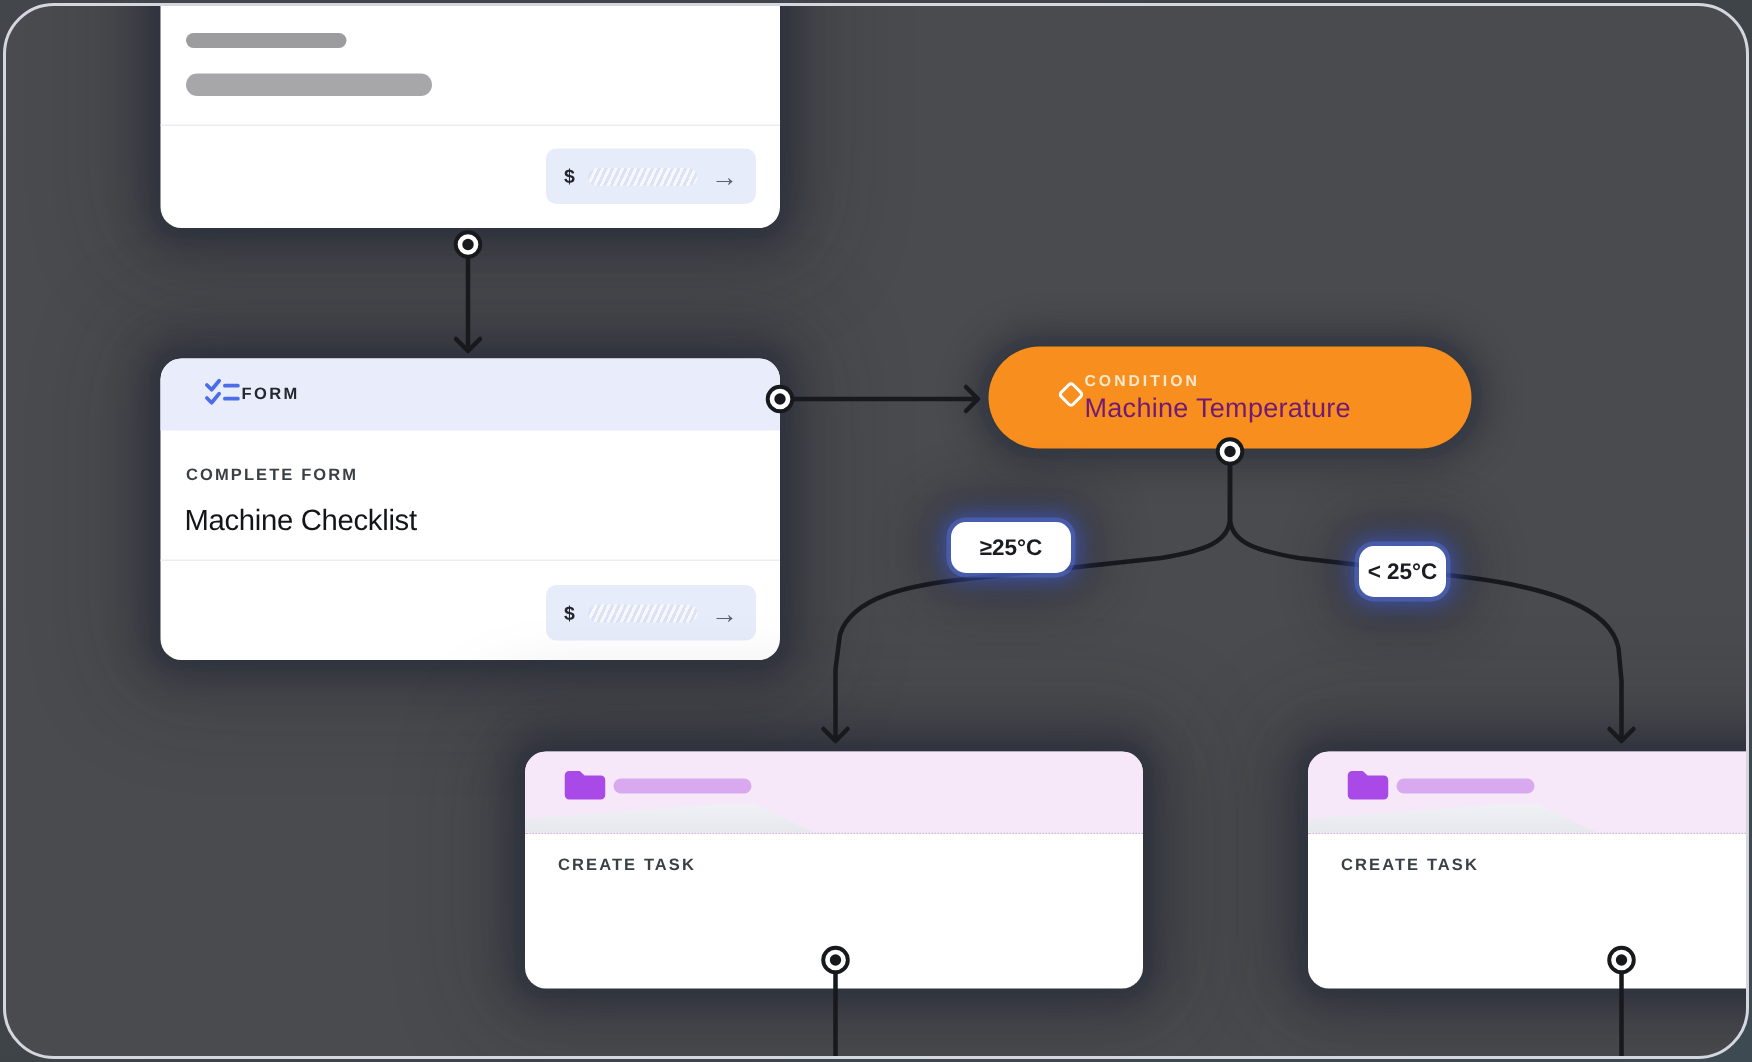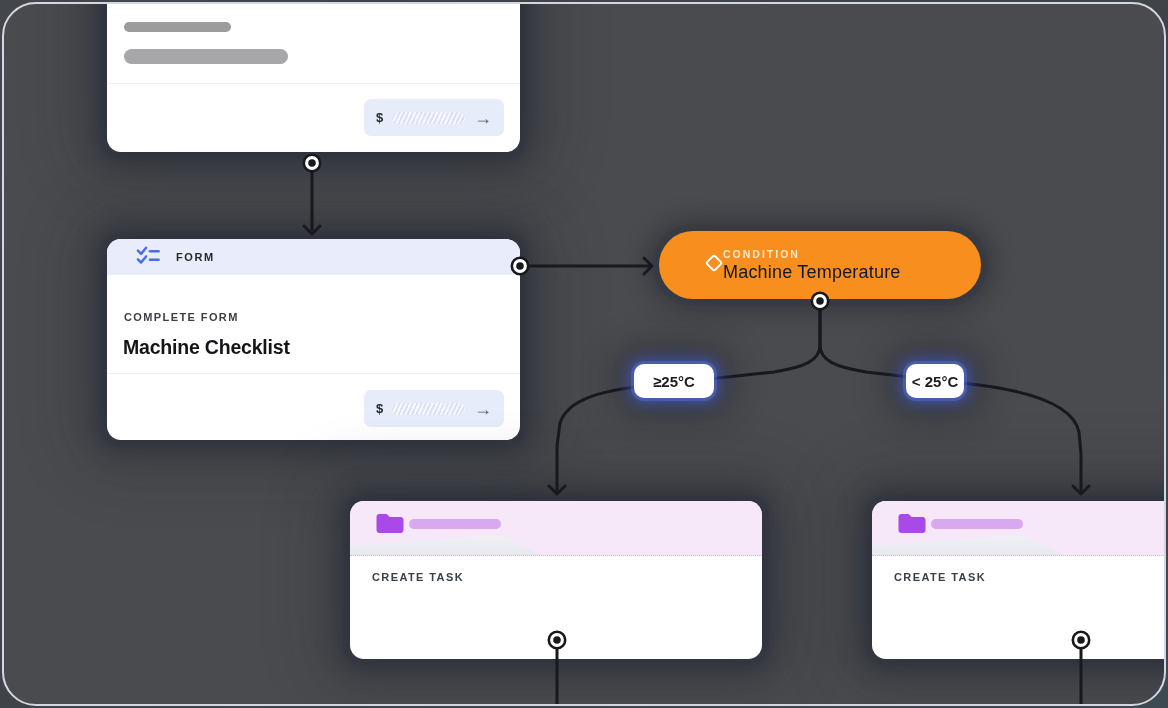--- a/index.html
+++ b/index.html
@@ -36,47 +36,47 @@
   
   .top-card{left:103px;top:-62px;width:413px;height:210px;}
   .skel{position:absolute;left:17px;border-radius:8px;}
   .skel.s1{top:80px;width:107px;height:10px;background:#9c9c9f;}
   .skel.s2{top:107px;width:164px;height:15px;background:#a7a7aa;}
   .top-card .divider{top:141px;}
   .top-card .dollar-box{top:157px;}
   
   .form-card{left:103px;top:235px;width:413px;height:201px;}
   .form-header{
-    position:absolute;top:0;left:0;right:0;height:36px;background:#e8ecfb;
-    border-radius:14px 14px 0 0;display:flex;align-items:center;padding-left:29px;box-sizing:border-box;gap:15px;
+    position:absolute;top:0;left:0;right:0;height:48px;background:#e8ecfb;
+    border-radius:14px 14px 0 0;display:flex;align-items:center;padding-left:29px;box-sizing:border-box;
   }
   .type-label{font-size:11px;font-weight:700;letter-spacing:1.6px;color:#25282e;}
   .card-subtitle{position:absolute;left:17px;font-size:11px;font-weight:600;letter-spacing:1.4px;color:#3b4046;}
-  .card-title{position:absolute;left:16px;font-size:19.5px;font-weight:700;letter-spacing:-.2px;color:#131518;}
+  .card-title{position:absolute;left:16px;font-size:19.5px;font-weight:400;letter-spacing:-.2px;color:#131518;}
   .form-card .card-subtitle{top:72px;}
   .form-card .card-title{top:97px;}
   .form-card .divider{top:134px;}
   .form-card .dollar-box{top:151px;}
   
   .condition-pill{
     position:absolute;left:655px;top:227px;width:322px;height:68px;border-radius:34px;
     background:#f78e1e;z-index:2;display:flex;align-items:center;padding-left:46px;box-sizing:border-box;
     box-shadow:0 0 0 7px rgba(44,50,70,.16), 0 0 22px 12px rgba(26,30,44,.40);
   }
   .cond-text{display:flex;flex-direction:column;gap:2px;}
   .cond-type{font-size:10.5px;font-weight:700;letter-spacing:2px;color:rgba(255,238,214,.95);}
-  .cond-title{font-size:18px;font-weight:500;color:#0f172a;letter-spacing:.2px;}
+  .cond-title{font-size:18px;font-weight:500;color:#701a75;letter-spacing:.2px;}
   
   .branch-label{
     position:absolute;height:34px;border-radius:10px;background:#ffffff;z-index:6;
     display:flex;align-items:center;justify-content:center;
     font-size:15px;font-weight:700;color:#1a1c20;
     box-shadow:0 0 0 3px rgba(95,125,240,.35), 0 0 14px 6px rgba(70,100,235,.55), 0 0 34px 18px rgba(28,32,50,.45);
   }
-  .branch-left{left:630px;top:360px;width:80px;}
+  .branch-left{left:630px;top:344px;width:80px;}
   .branch-right{left:902px;top:360px;width:58px;}
   
   .task-card{top:497px;width:412px;height:158px;}
   .task-left{left:346px;}
   .task-right{left:868px;width:420px;}
   .task-header{
     position:absolute;top:0;left:0;right:0;height:55px;background:#f6e7f9;
     border-radius:14px 14px 0 0;overflow:hidden;
     border-bottom:1px dotted rgba(150,140,165,.45);box-sizing:border-box;
   }

